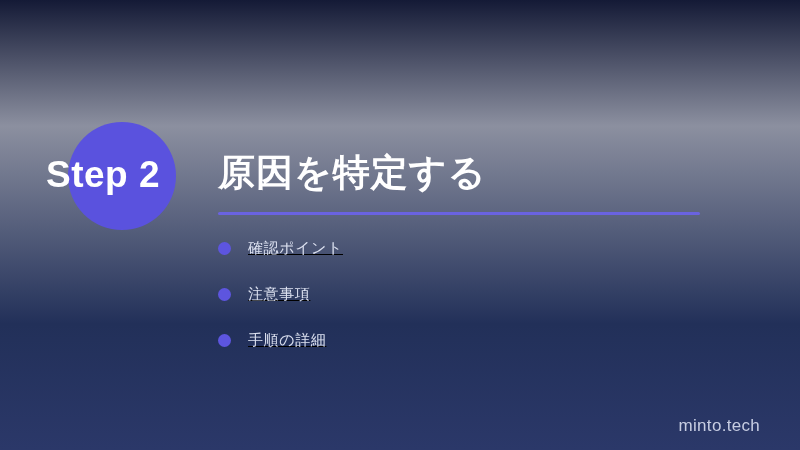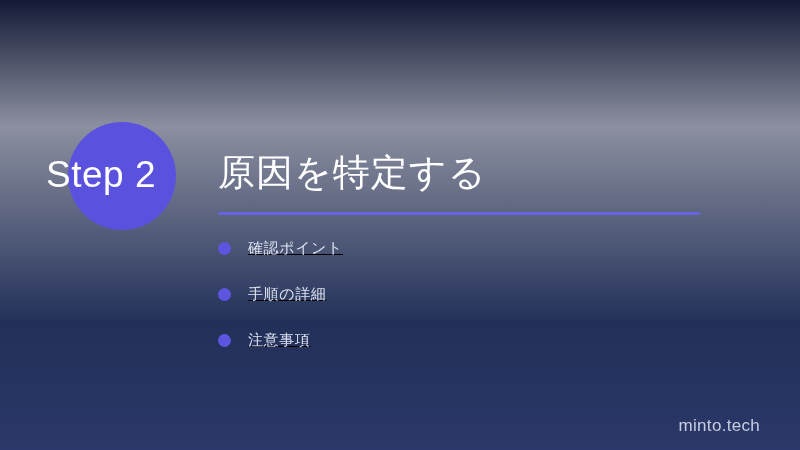--- a/index.html
+++ b/index.html
@@ -32,35 +32,35 @@
     background: #5a52de;
   }
 
   .step-label {
     position: absolute;
     left: 46px;
     top: 153px;
     height: 44px;
     line-height: 44px;
     font-size: 37px;
-    font-weight: normal;
+    font-weight: bold;
     color: #ffffff;
     letter-spacing: 0.5px;
     white-space: nowrap;
   }
 
   
   .title {
     position: absolute;
     left: 218px;
     top: 150px;
     height: 46px;
     line-height: 46px;
     font-size: 37px;
-    font-weight: normal;
+    font-weight: bold;
     color: #ffffff;
     letter-spacing: 1px;
     white-space: nowrap;
     text-align: center;
   }
 
   
   .divider {
     position: absolute;
     left: 218px;
@@ -130,23 +130,23 @@
 
   <div class="divider"></div>
 
   <ul class="bullet-list">
     <li class="bullet-item">
       <span class="bullet-dot"></span>
       <span class="bullet-text">確認ポイント</span>
     </li>
     <li class="bullet-item">
       <span class="bullet-dot"></span>
-      <span class="bullet-text">手順の詳細</span>
+      <span class="bullet-text">注意事項</span>
     </li>
     <li class="bullet-item">
       <span class="bullet-dot"></span>
-      <span class="bullet-text">注意事項</span>
+      <span class="bullet-text">手順の詳細</span>
     </li>
   </ul>
 
   <div class="footer-brand">minto.tech</div>
 
 </div>
 
 </body></html>

